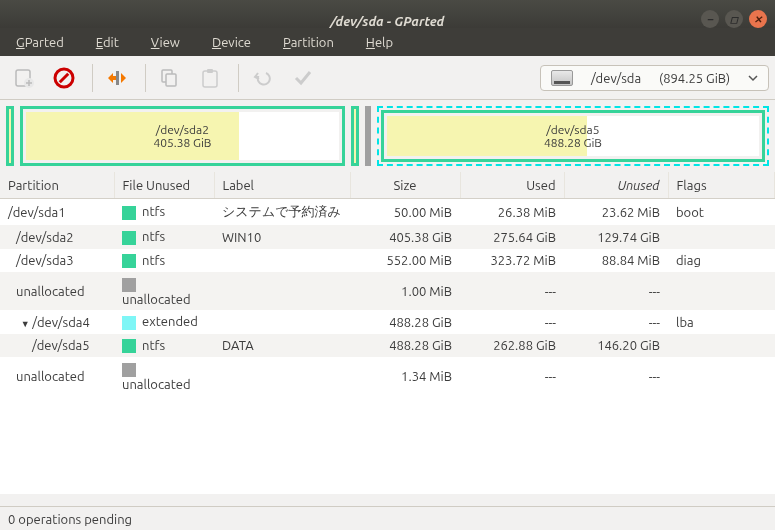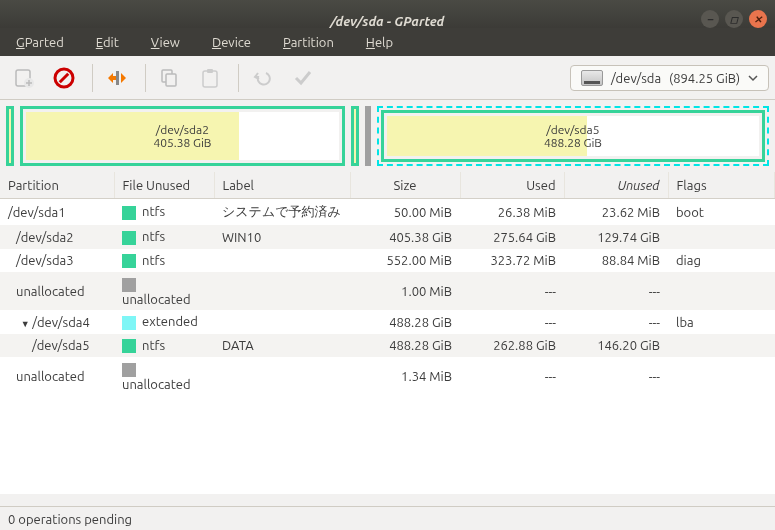--- a/index.html
+++ b/index.html
@@ -9,21 +9,21 @@
 .wbtn { width: 18px; height: 18px; border-radius: 50%; display: flex; align-items: center; justify-content: center; font-size: 10px; }
 .wbtn-min { background: #595751; color: #2c2c2c; }
 .wbtn-max { background: #595751; color: #2c2c2c; }
 .wbtn-close { background: #e9744d; color: #4a1d0c; }
 .menubar { background: #3e3d39; height: 28px; display: flex; align-items: center; padding: 0 8px; gap: 16px; }
 .menu-item { color: #dfdbd2; padding: 4px 8px; font-size: 13px; }
 .menu-item .ul { text-decoration: underline; }
 .toolbar { background: #f2f1f0; height: 44px; border-bottom: 1px solid #d0ccc4; display: flex; align-items: center; padding: 0 6px; }
 .tool-btn { width: 36px; height: 36px; display: flex; align-items: center; justify-content: center; margin-right: 4px; border-radius: 3px; }
 .tool-sep { width: 1px; height: 28px; background: #d0ccc4; margin: 0 6px; }
-.device-selector { margin-left: auto; display: flex; align-items: center; border: 1px solid #c7c2b9; background: #fafaf8; border-radius: 4px; padding: 4px 10px; gap: 8px; }
+.device-selector { margin-left: auto; display: flex; align-items: center; border: 1px solid #c7c2b9; background: #fafaf8; border-radius: 4px; padding: 4px 10px; gap: 18px; }
 .device-selector .hd-icon { width: 22px; height: 16px; background: linear-gradient(#e8e8e8, #c4c4c4); border: 1px solid #999; border-radius: 2px; position: relative; }
 .device-selector .hd-icon::after { content: ""; position: absolute; bottom: 1px; left: 2px; right: 2px; height: 3px; background: #555; }
 .disk-map { height: 72px; padding: 6px; display: flex; gap: 6px; background: #f2f1f0; }
 .part-box { border: 3px solid; position: relative; display: flex; align-items: center; justify-content: center; flex-direction: column; font-size: 12px; }
 .part-inner { position: absolute; inset: 3px; display: flex; }
 .part-used { background: #f6f5b0; }
 .part-free { background: #ffffff; }
 .part-label { position: relative; z-index: 2; text-align: center; background: transparent; }
 .table-wrap { background: #ffffff; height: 322px; overflow: hidden; }
 table { width: 100%; border-collapse: collapse; }

